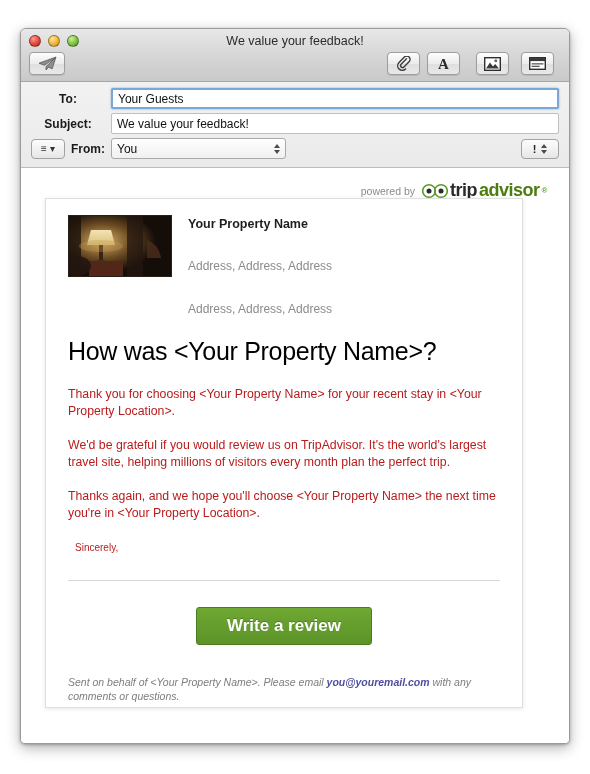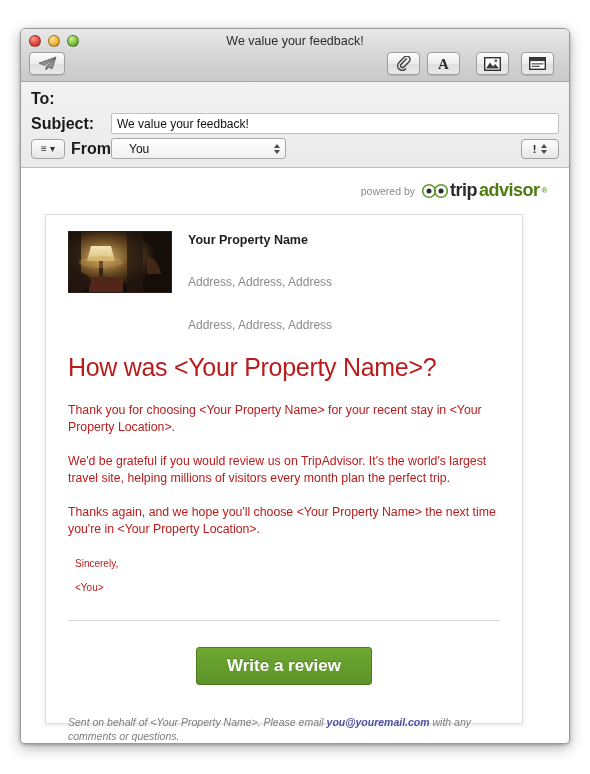--- a/index.html
+++ b/index.html
@@ -91,24 +91,24 @@
     padding: 6px 10px 8px 10px;
   }
   .field-row {
     display: flex;
     align-items: center;
     height: 21px;
     margin-bottom: 4px;
   }
   .field-row:last-child { margin-bottom: 0; }
   .flabel {
-    font-size: 16px;
+    font-size: 12px;
     font-weight: bold;
     color: #1a1a1a;
-    text-align: left;
+    text-align: center;
     width: 74px;
     padding-right: 6px;
     flex: none;
   }
   .finput {
     flex: 1 1 auto;
     height: 21px;
     background: #ffffff;
     border: 1px solid #bfbfbf;
     border-radius: 2px;
@@ -149,21 +149,21 @@
   .popup {
     width: 175px;
     height: 21px;
     background: linear-gradient(to bottom, #ffffff 0%, #f0f0f0 100%);
     border: 1px solid #a9a9a9;
     border-radius: 3px;
     font-size: 12px;
     color: #111;
     display: flex;
     align-items: center;
-    padding: 0 17px;
+    padding: 0 5px;
     position: relative;
     box-sizing: border-box;
   }
   .stepper-arrows {
     position: absolute;
     right: 5px;
     top: 50%;
     transform: translateY(-50%);
     display: flex;
     flex-direction: column;
@@ -225,21 +225,21 @@
     letter-spacing: -0.5px;
   }
   .ta-trip { color: #2b2b2b; }
   .ta-adv  { color: #4d7c0f; }
   .ta-reg  { font-size: 8px; color: #5d9b2d; vertical-align: super; }
 
   
   .card {
     position: absolute;
     left: 24px;
-    top: 46px;
+    top: 30px;
     width: 478px;
     height: 510px;
     background: #ffffff;
     border: 1px solid #e0e0e0;
     box-shadow: 0 1px 4px rgba(0,0,0,0.10);
     box-sizing: border-box;
     padding: 16px 22px 0 22px;
   }
 
   .prop-head {
@@ -268,21 +268,21 @@
   .prop-addr {
     font-size: 12px;
     color: #8b8b8b;
     line-height: 15px;
     margin-top: 28px;
   }
 
   .headline {
     font-size: 25px;
     font-weight: normal;
-    color: #b91c1c;
+    color: #000000;
     margin: 0 0 20px 0;
     letter-spacing: -0.3px;
   }
   .para {
     font-size: 12.3px;
     line-height: 17px;
     color: #b91c1c;
     margin: 0 0 17px 0;
   }
   .sig {
@@ -372,20 +372,21 @@
         <rect x="2.6" y="6.2" width="11.8" height="1.3" fill="#5a5a5a"></rect>
         <rect x="2.6" y="8.7" width="8" height="1.3" fill="#5a5a5a"></rect>
       </svg>
     </div>
   </div>
 
   <div class="fields">
 
     <div class="field-row">
       <div class="flabel">To:</div>
+      <div class="finput focused">Your Guests</div>
     </div>
 
     <div class="field-row">
       <div class="flabel">Subject:</div>
       <div class="finput">We value your feedback!</div>
     </div>
 
     <div class="field-row">
       <div class="hdr-menu-btn">
         <span>≡</span>
@@ -463,21 +464,20 @@
         </div>
       </div>
 
       <h1 class="headline">How was &lt;Your Property Name&gt;?</h1>
 
       <p class="para">Thank you for choosing &lt;Your Property Name&gt; for your recent stay in &lt;Your Property Location&gt;.</p>
       <p class="para">We'd be grateful if you would review us on TripAdvisor. It's the world's largest travel site, helping millions of visitors every month plan the perfect trip.</p>
       <p class="para">Thanks again, and we hope you'll choose &lt;Your Property Name&gt; the next time you're in &lt;Your Property Location&gt;.</p>
 
       <p class="sig">Sincerely,</p>
-      <p class="sig">&lt;You&gt;</p>
 
       <hr class="divider">
 
       <div class="cta-wrap">
         <span class="cta">Write a review</span>
       </div>
 
       <div class="footnote">
         <span>Sent on behalf of &lt;Your Property Name&gt;. Please email </span><a href="#">you@youremail.com</a><span> with any comments or questions.</span>
       </div>

